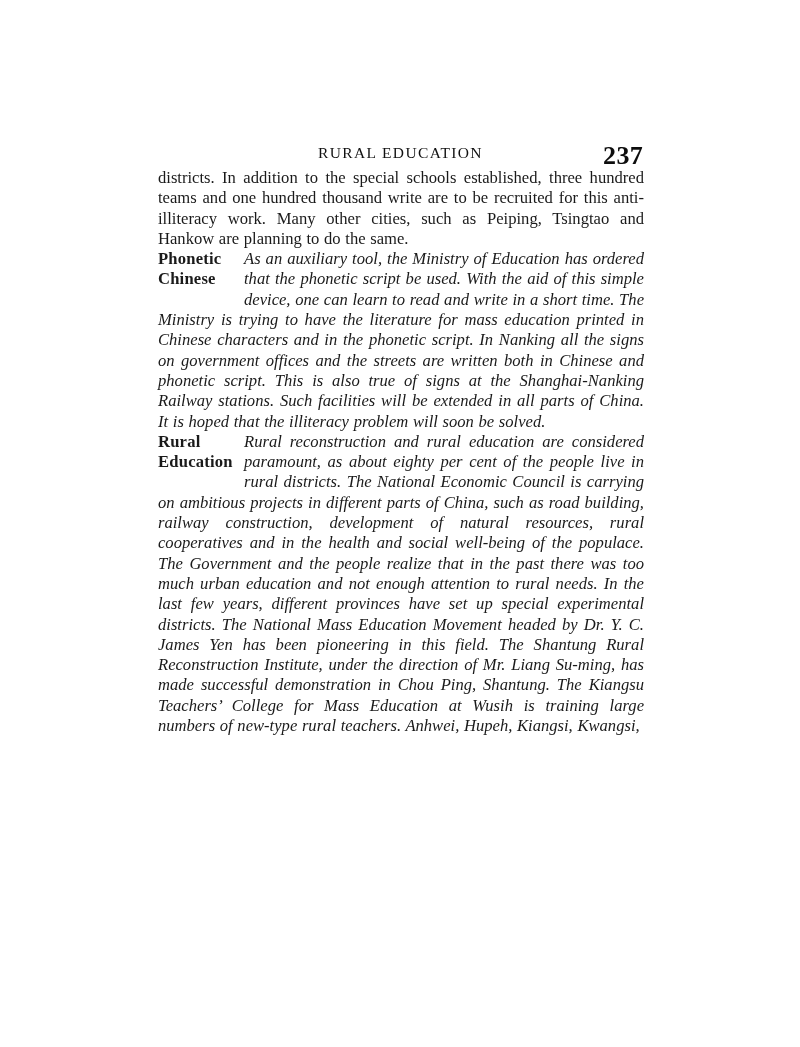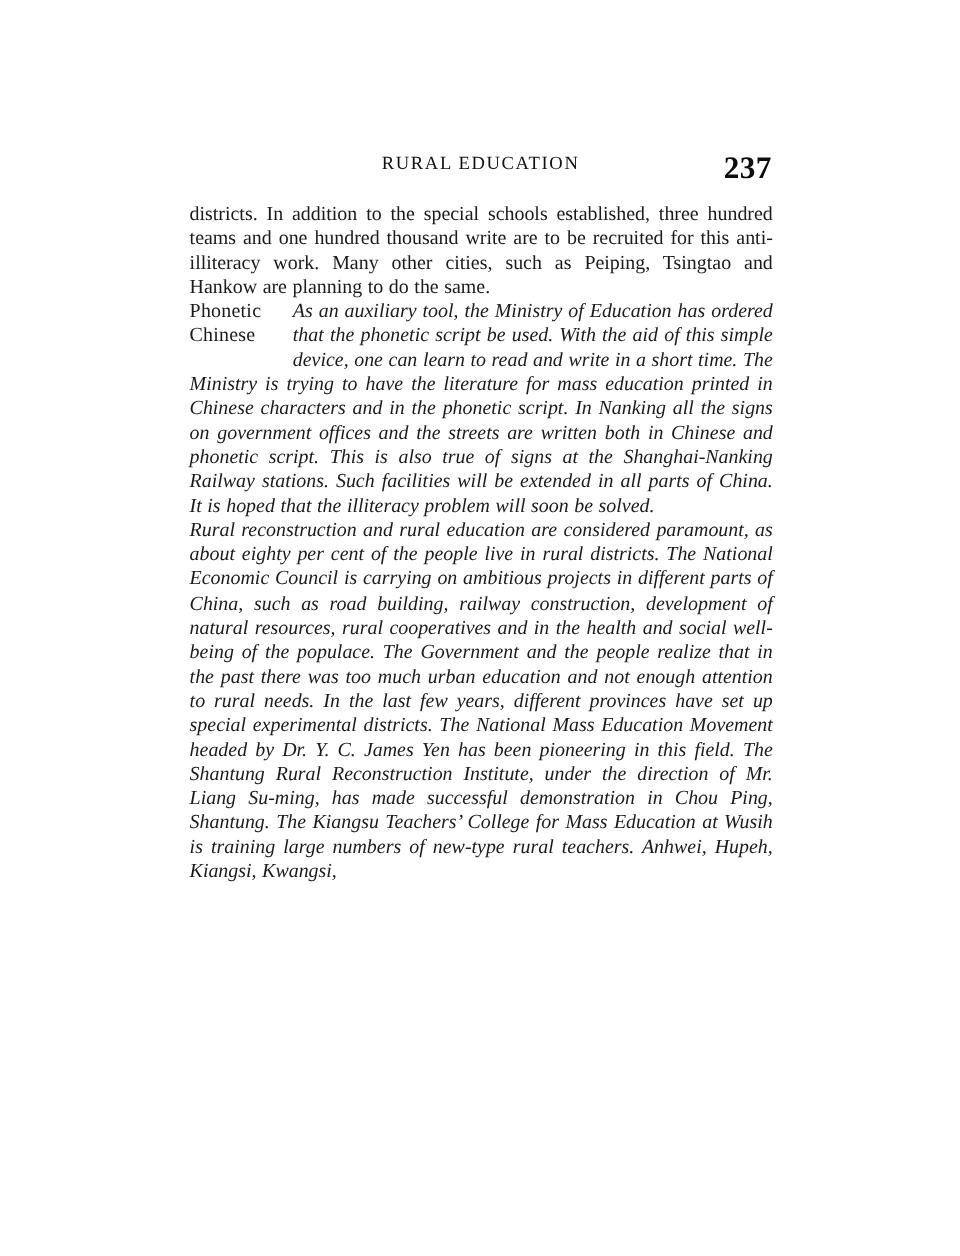--- a/index.html
+++ b/index.html
@@ -16,21 +16,21 @@
     margin: 0 auto;
     background: #ffffff;
     font-family: "Liberation Serif", "DejaVu Serif", serif;
     color: #1a1a1a;
     overflow: hidden;
   }
 
   
   .running-head {
     position: absolute;
-    top: 128px;
+    top: 144px;
     left: 158px;
     width: 485px;
     height: 22px;
   }
 
   .running-head-title {
     position: absolute;
     left: 0;
     right: 0;
     text-align: center;
@@ -70,21 +70,21 @@
   }
 
   
   .sec {
     position: relative;
   }
 
   .sidenote {
     float: left;
     width: 86px;
-    font-weight: 400;
+    font-weight: 700;
     font-size: 16.6px;
     line-height: 20.3px;
     letter-spacing: 0.2px;
     word-spacing: 0;
     text-align: left;
     
     height: 60.9px;
     margin-right: 0;
   }
 
@@ -120,18 +120,22 @@
 
     <div class="sec clearfix">
       <div class="sidenote">
         <span>Phonetic</span>
         <span>Chinese</span>
       </div>
       <p class="para">As an auxiliary tool, the Ministry of Education has ordered that the phonetic script be used.  With the aid of this simple device, one can learn to read and write in a short time.  The Ministry is trying to have the literature for mass education printed in Chinese characters and in the phonetic script.  In Nanking all the signs on government offices and the streets are written both in Chinese and phonetic script.  This is also true of signs at the Shanghai-Nanking Railway stations.  Such facilities will be extended in all parts of China.  It is hoped that the illiteracy problem will soon be solved.</p>
     </div>
 
     <div class="sec clearfix">
+      <div class="sidenote">
+        <span>Rural</span>
+        <span>Education</span>
+      </div>
       <p class="para">Rural reconstruction and rural education are considered paramount, as about eighty per cent of the people live in rural districts.  The National Economic Council is carrying on ambitious projects in different parts of China, such as road building, railway construction, development of natural resources, rural cooperatives and in the health and social well-being of the populace.  The Government and the people realize that in the past there was too much urban education and not enough attention to rural needs.  In the last few years, different provinces have set up special experimental districts.  The National Mass Education Movement headed by Dr. Y. C. James Yen has been pioneering in this field.  The Shantung Rural Reconstruction Institute, under the direction of Mr. Liang Su-ming, has made successful demonstration in Chou Ping, Shantung.  The Kiangsu Teachers’ College for Mass Education at Wusih is training large numbers of new-type rural teachers.  Anhwei, Hupeh, Kiangsi, Kwangsi,</p>
     </div>
 
   </div>
 
 </div>
 
 </body></html>

